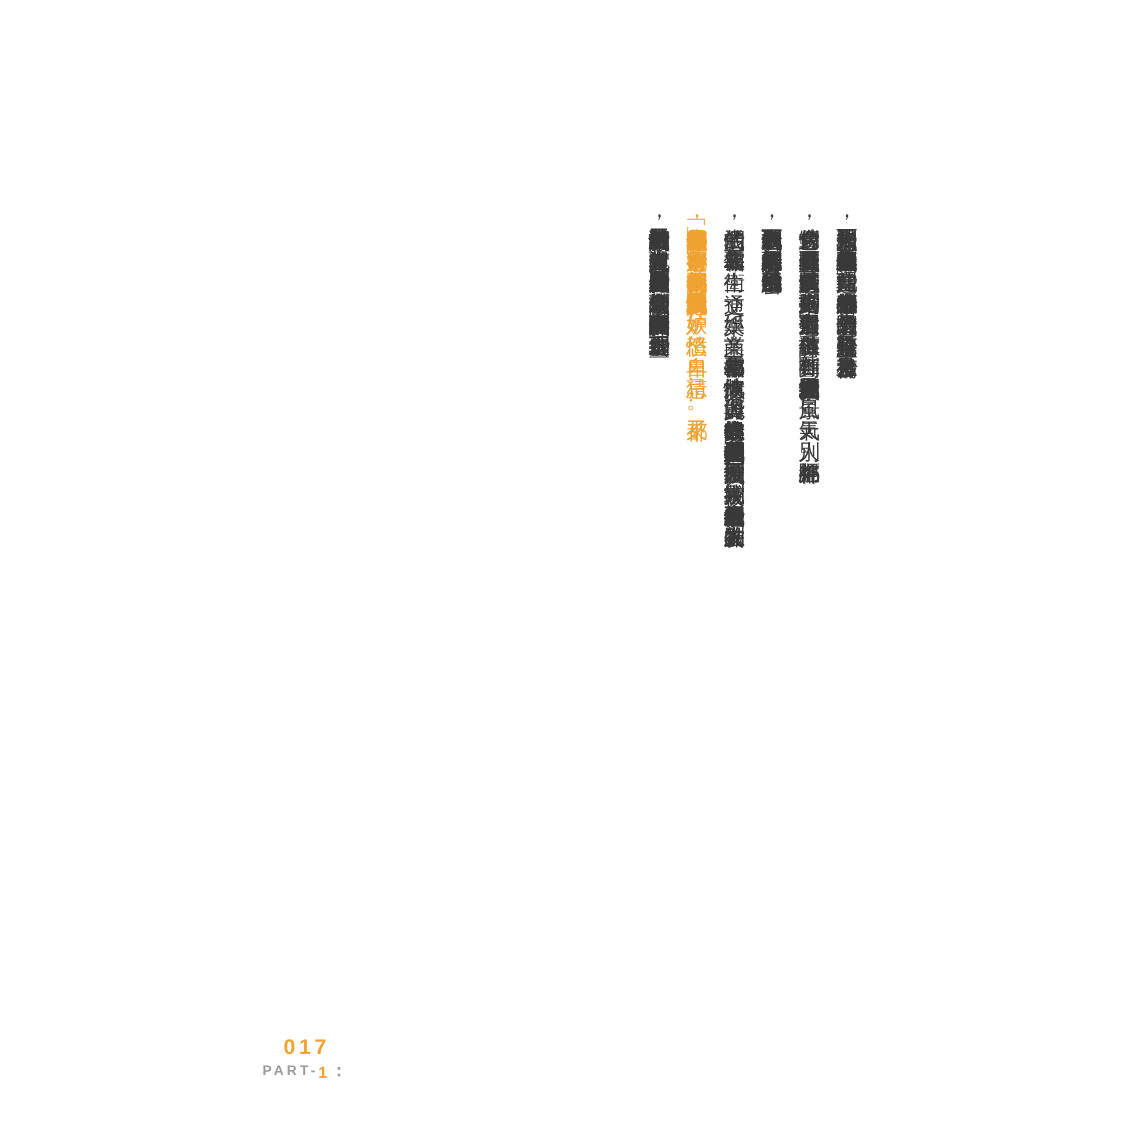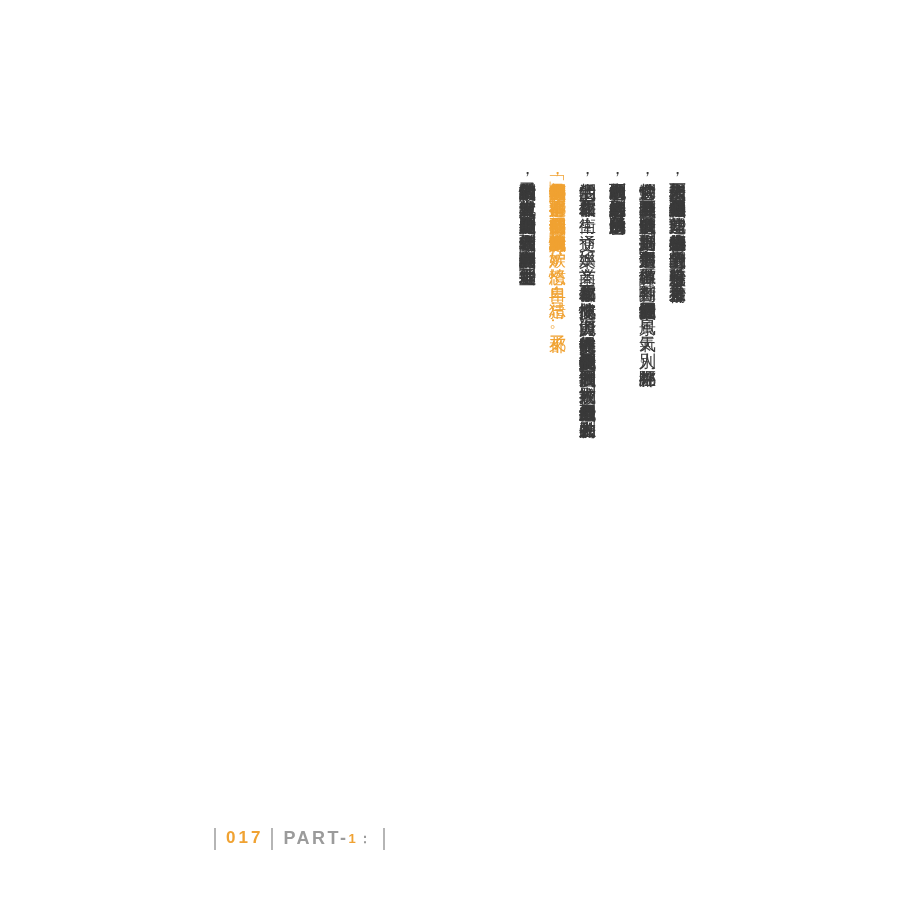--- a/index.html
+++ b/index.html
@@ -28,26 +28,27 @@
     text-align: justify;
   }
   .text-block p {
     text-indent: 2em;
   }
   .text-block p.accent {
     color: var(--accent, #F0A232);
   }
   .footer {
     position: absolute;
-    left: 214px;
+    left: 200px;
     top: 828px;
     height: 26px;
     display: flex;
-    align-items: flex-start;
+    align-items: center;
     font-family: "Liberation Sans", "DejaVu Sans", sans-serif;
+    flex-direction: column;
   }
   .vbar {
     width: 2px;
     height: 22px;
     background: var(--divider, #b5b5b5);
   }
   .pagenum {
     color: var(--accent, #F0A232);
     font-weight: bold;
     font-size: 17px;
@@ -56,21 +57,21 @@
   }
   .part {
     display: flex;
     align-items: center;
     margin: 0 10px 0 10px;
     color: var(--footer-text, #9b9b9b);
     font-weight: bold;
     white-space: nowrap;
   }
   .part-prefix {
-    font-size: 18px;
+    font-size: 11px;
     letter-spacing: 2.5px;
   }
   .part-number {
     font-size: 13px;
     letter-spacing: 2.5px;
     color: var(--accent, #F0A232);
   }
   .part-sep, .part-title {
     font-size: 13.5px;
     letter-spacing: 1px;

